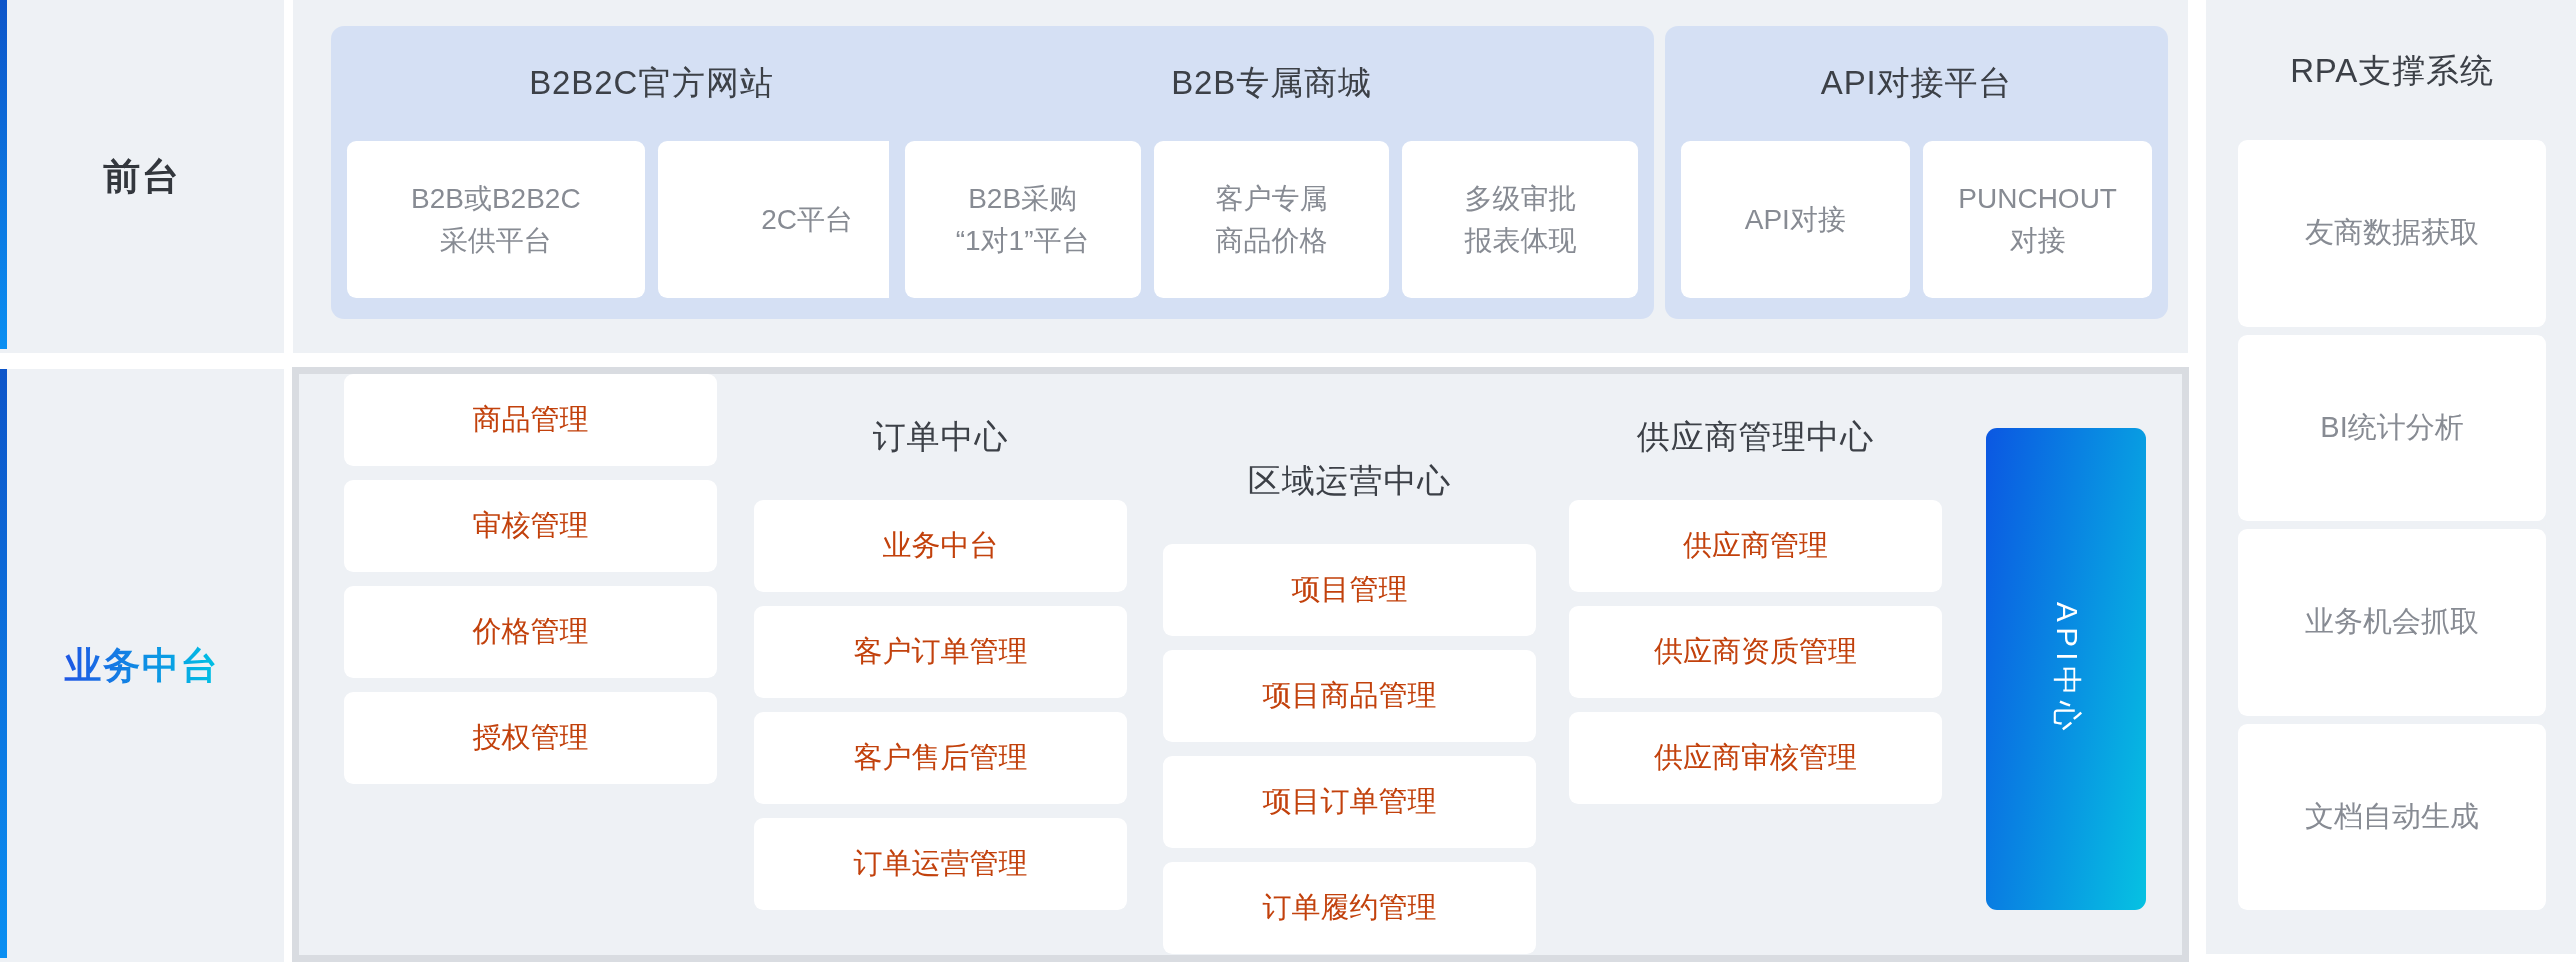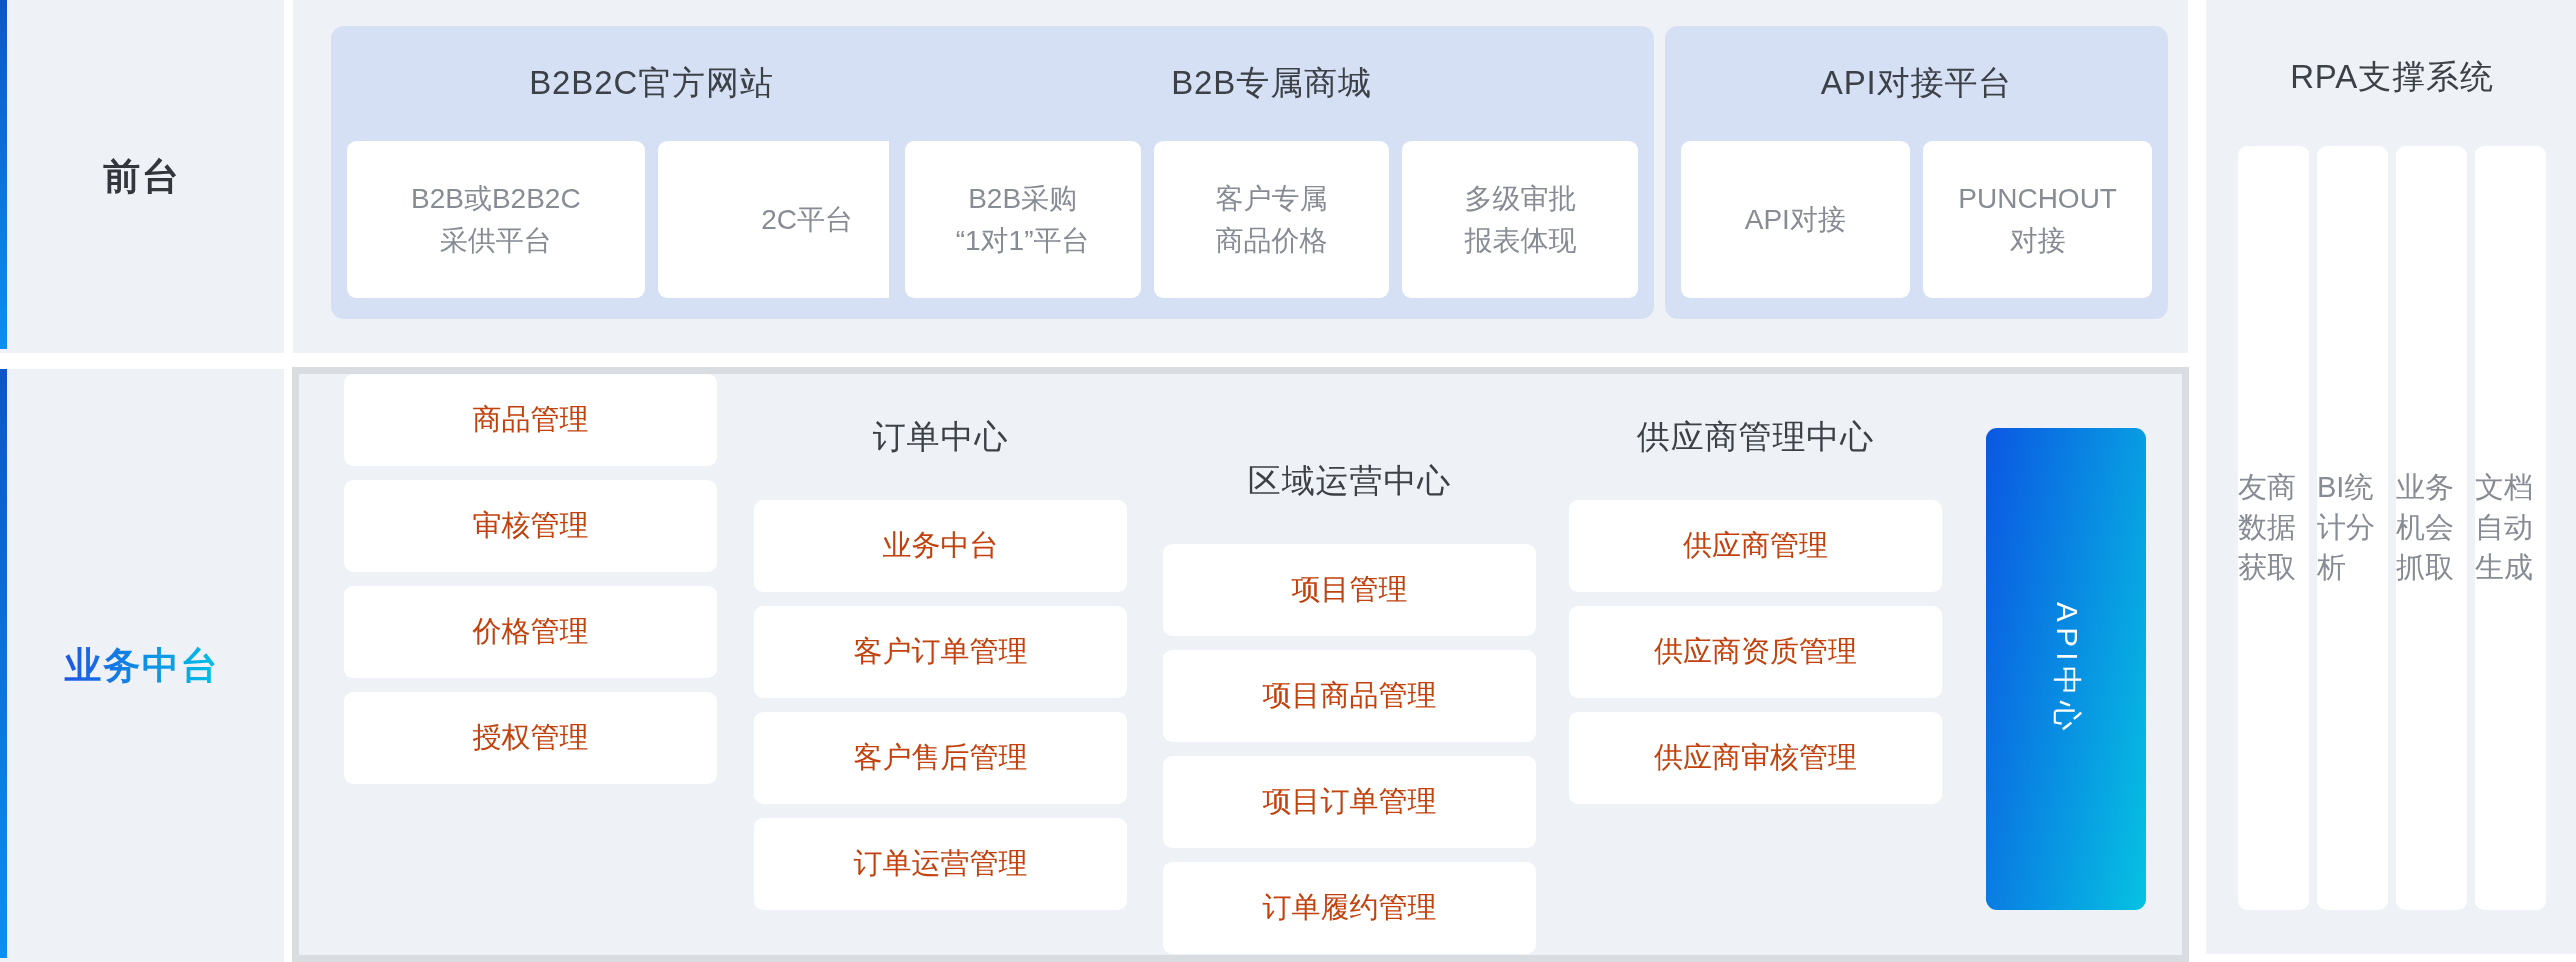--- a/index.html
+++ b/index.html
@@ -39,24 +39,24 @@
   .mcell { height:92px; margin-bottom:14px; background:#ffffff; border-radius:9.2px;
       display:flex; align-items:center; justify-content:center; font-size:29px; color:#c2410c; }
 
   .api-block { position:absolute; left:1687px; top:54px; width:160px; height:482px; border-radius:11px;
       background:linear-gradient(100deg,#0b57e2 0%,#06c2e2 100%);
       display:flex; align-items:center; justify-content:center; }
   .api-text { transform:rotate(90deg); white-space:nowrap; color:#ffffff; font-size:29.5px; letter-spacing:5.5px; }
 
   
   .rpa-panel { position:absolute; left:2206px; top:0; width:370px; height:954px; background:#eef1f5;
-      display:flex; flex-direction:column; padding:8px 30px 44px 32px; }
+      display:flex; flex-direction:column; padding:2px 30px 44px 32px; }
   .rpa-title { height:138px; display:flex; align-items:center; justify-content:center;
       font-size:33px; font-weight:500; color:#3c4047; letter-spacing:0.9px; }
-  .rpa-cells { flex:1; display:flex; flex-direction:row; gap:8px; }
+  .rpa-cells { flex:1; display:flex; flex-direction:column; gap:8px; }
   .rpa-cell { flex:1; background:#ffffff; border-radius:9.2px; display:flex; align-items:center; justify-content:center;
       font-size:29px; color:#878b93; }
 </style>
 </head>
 <body>
 
 <div class="stage">
 
   <div class="side-panel" style="top:0; height:353px;">
     <div class="accent"></div>

